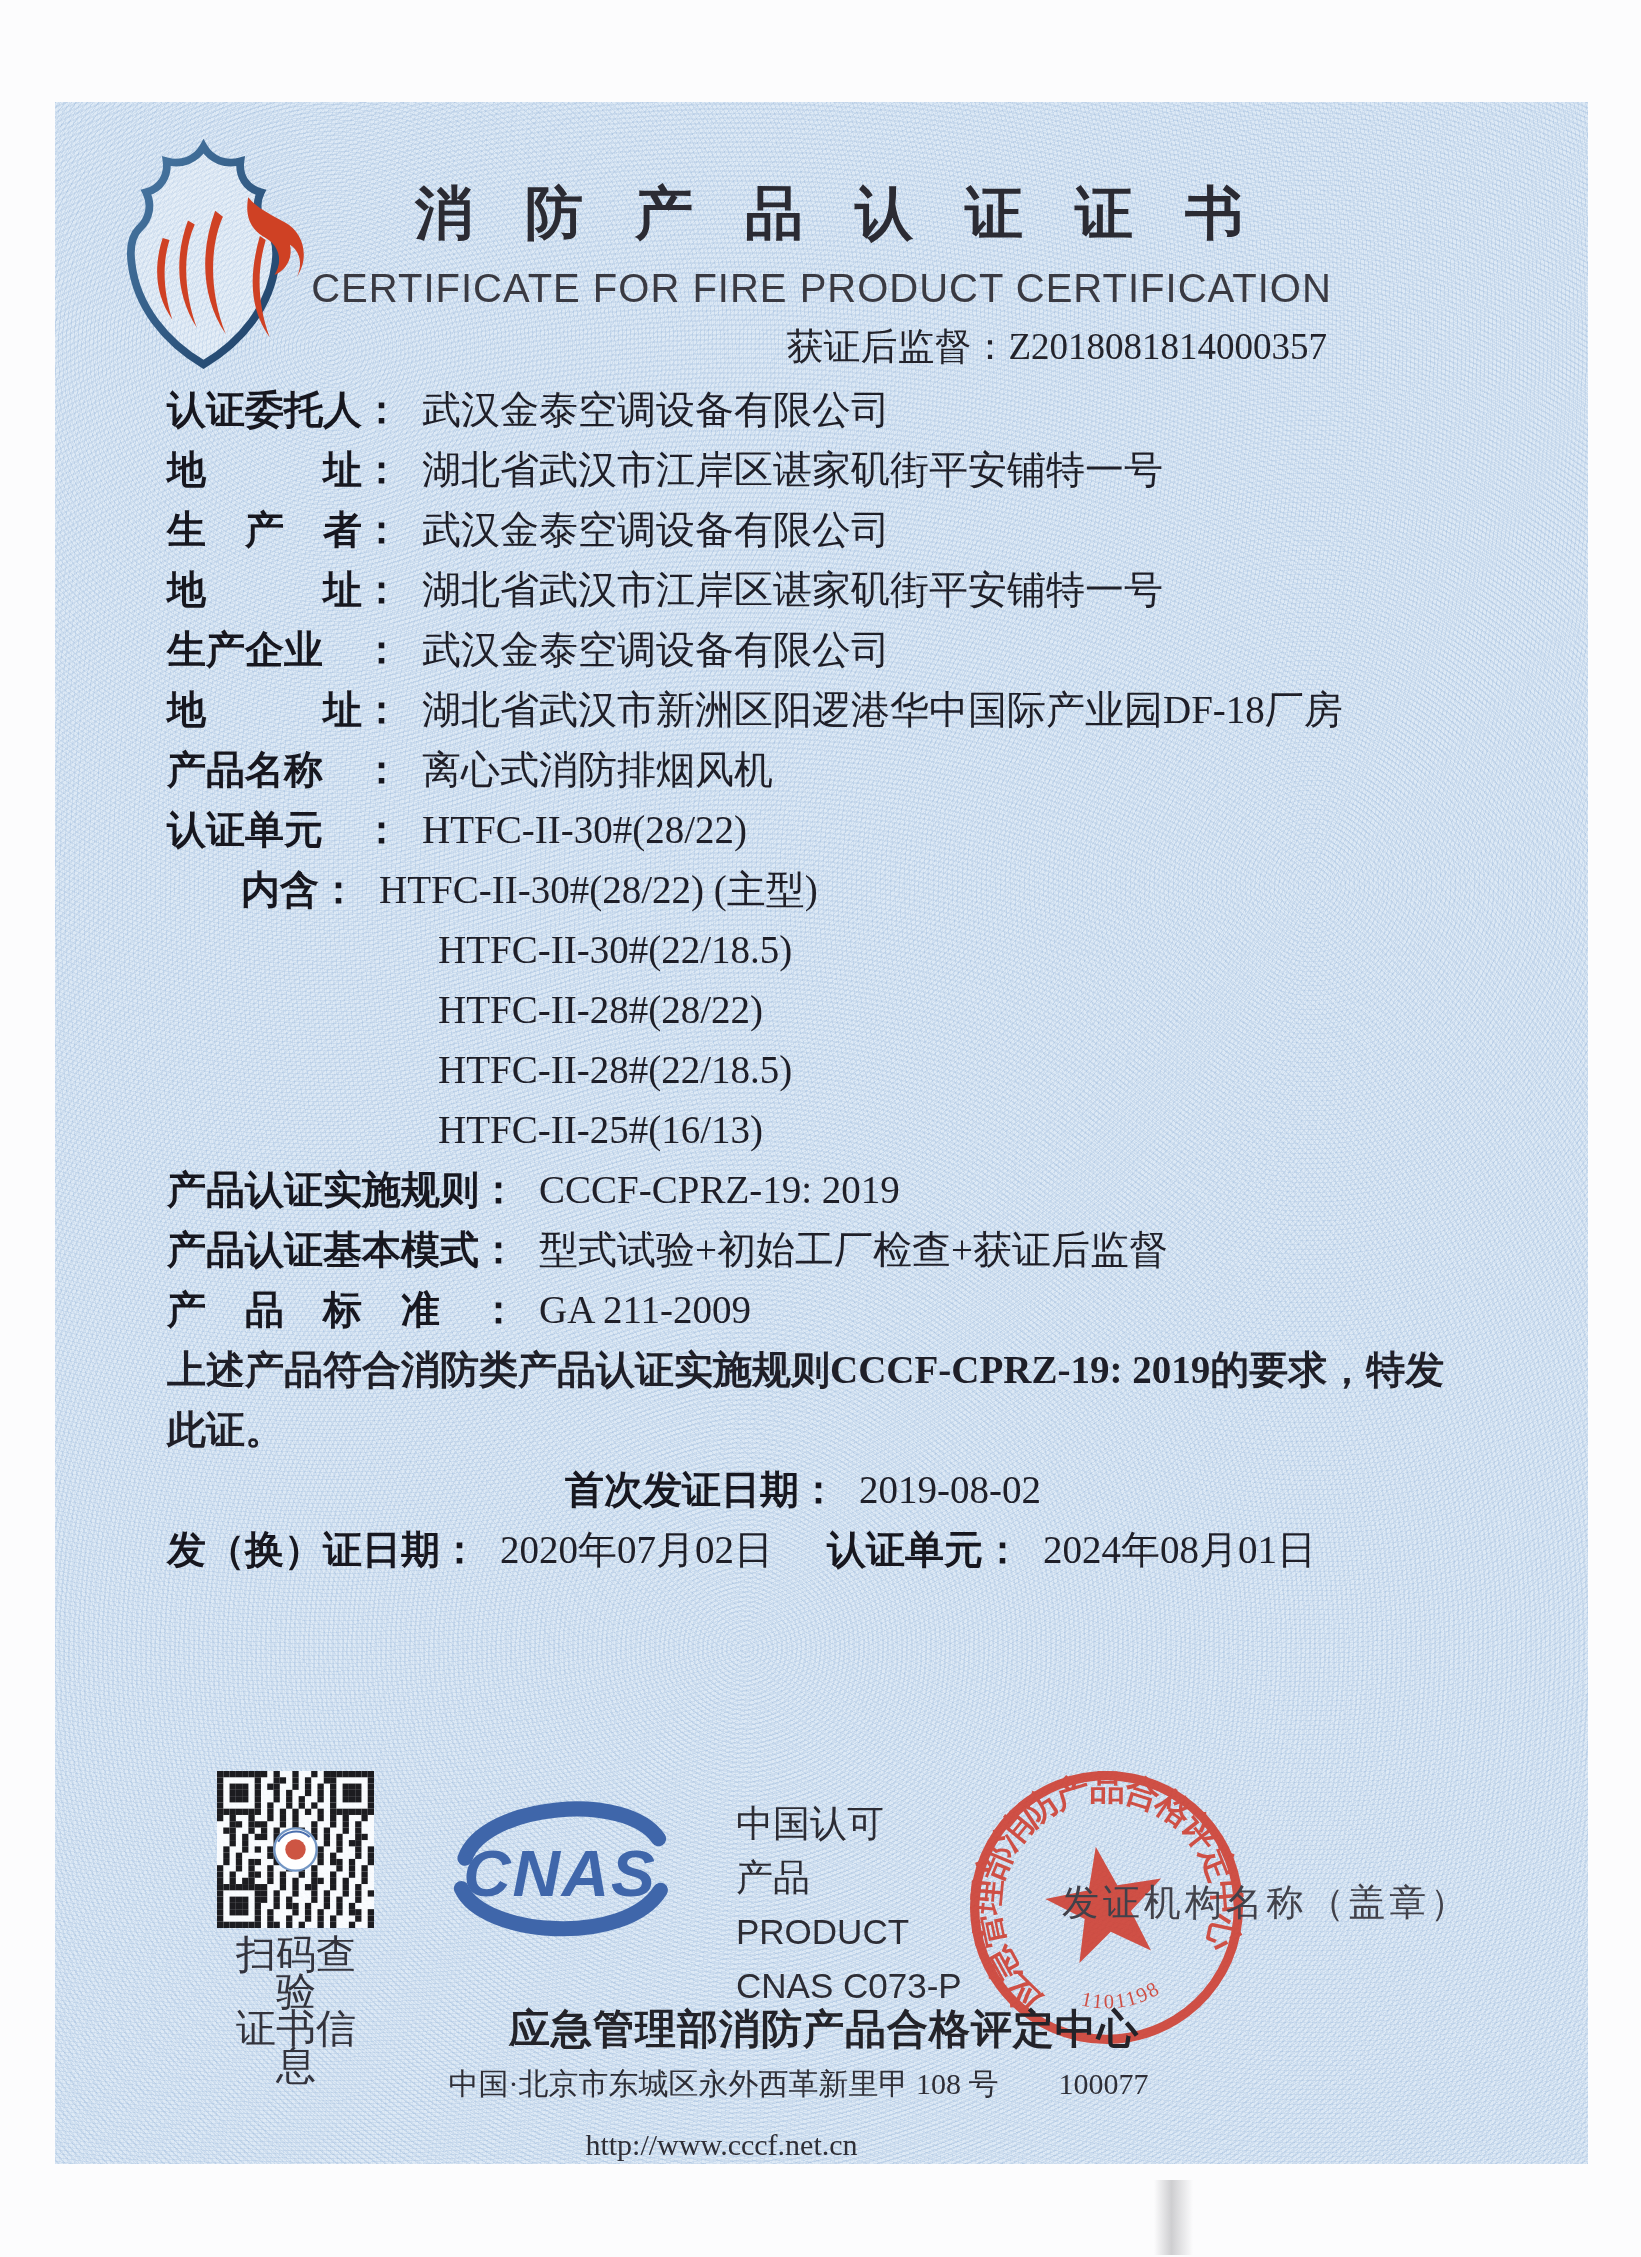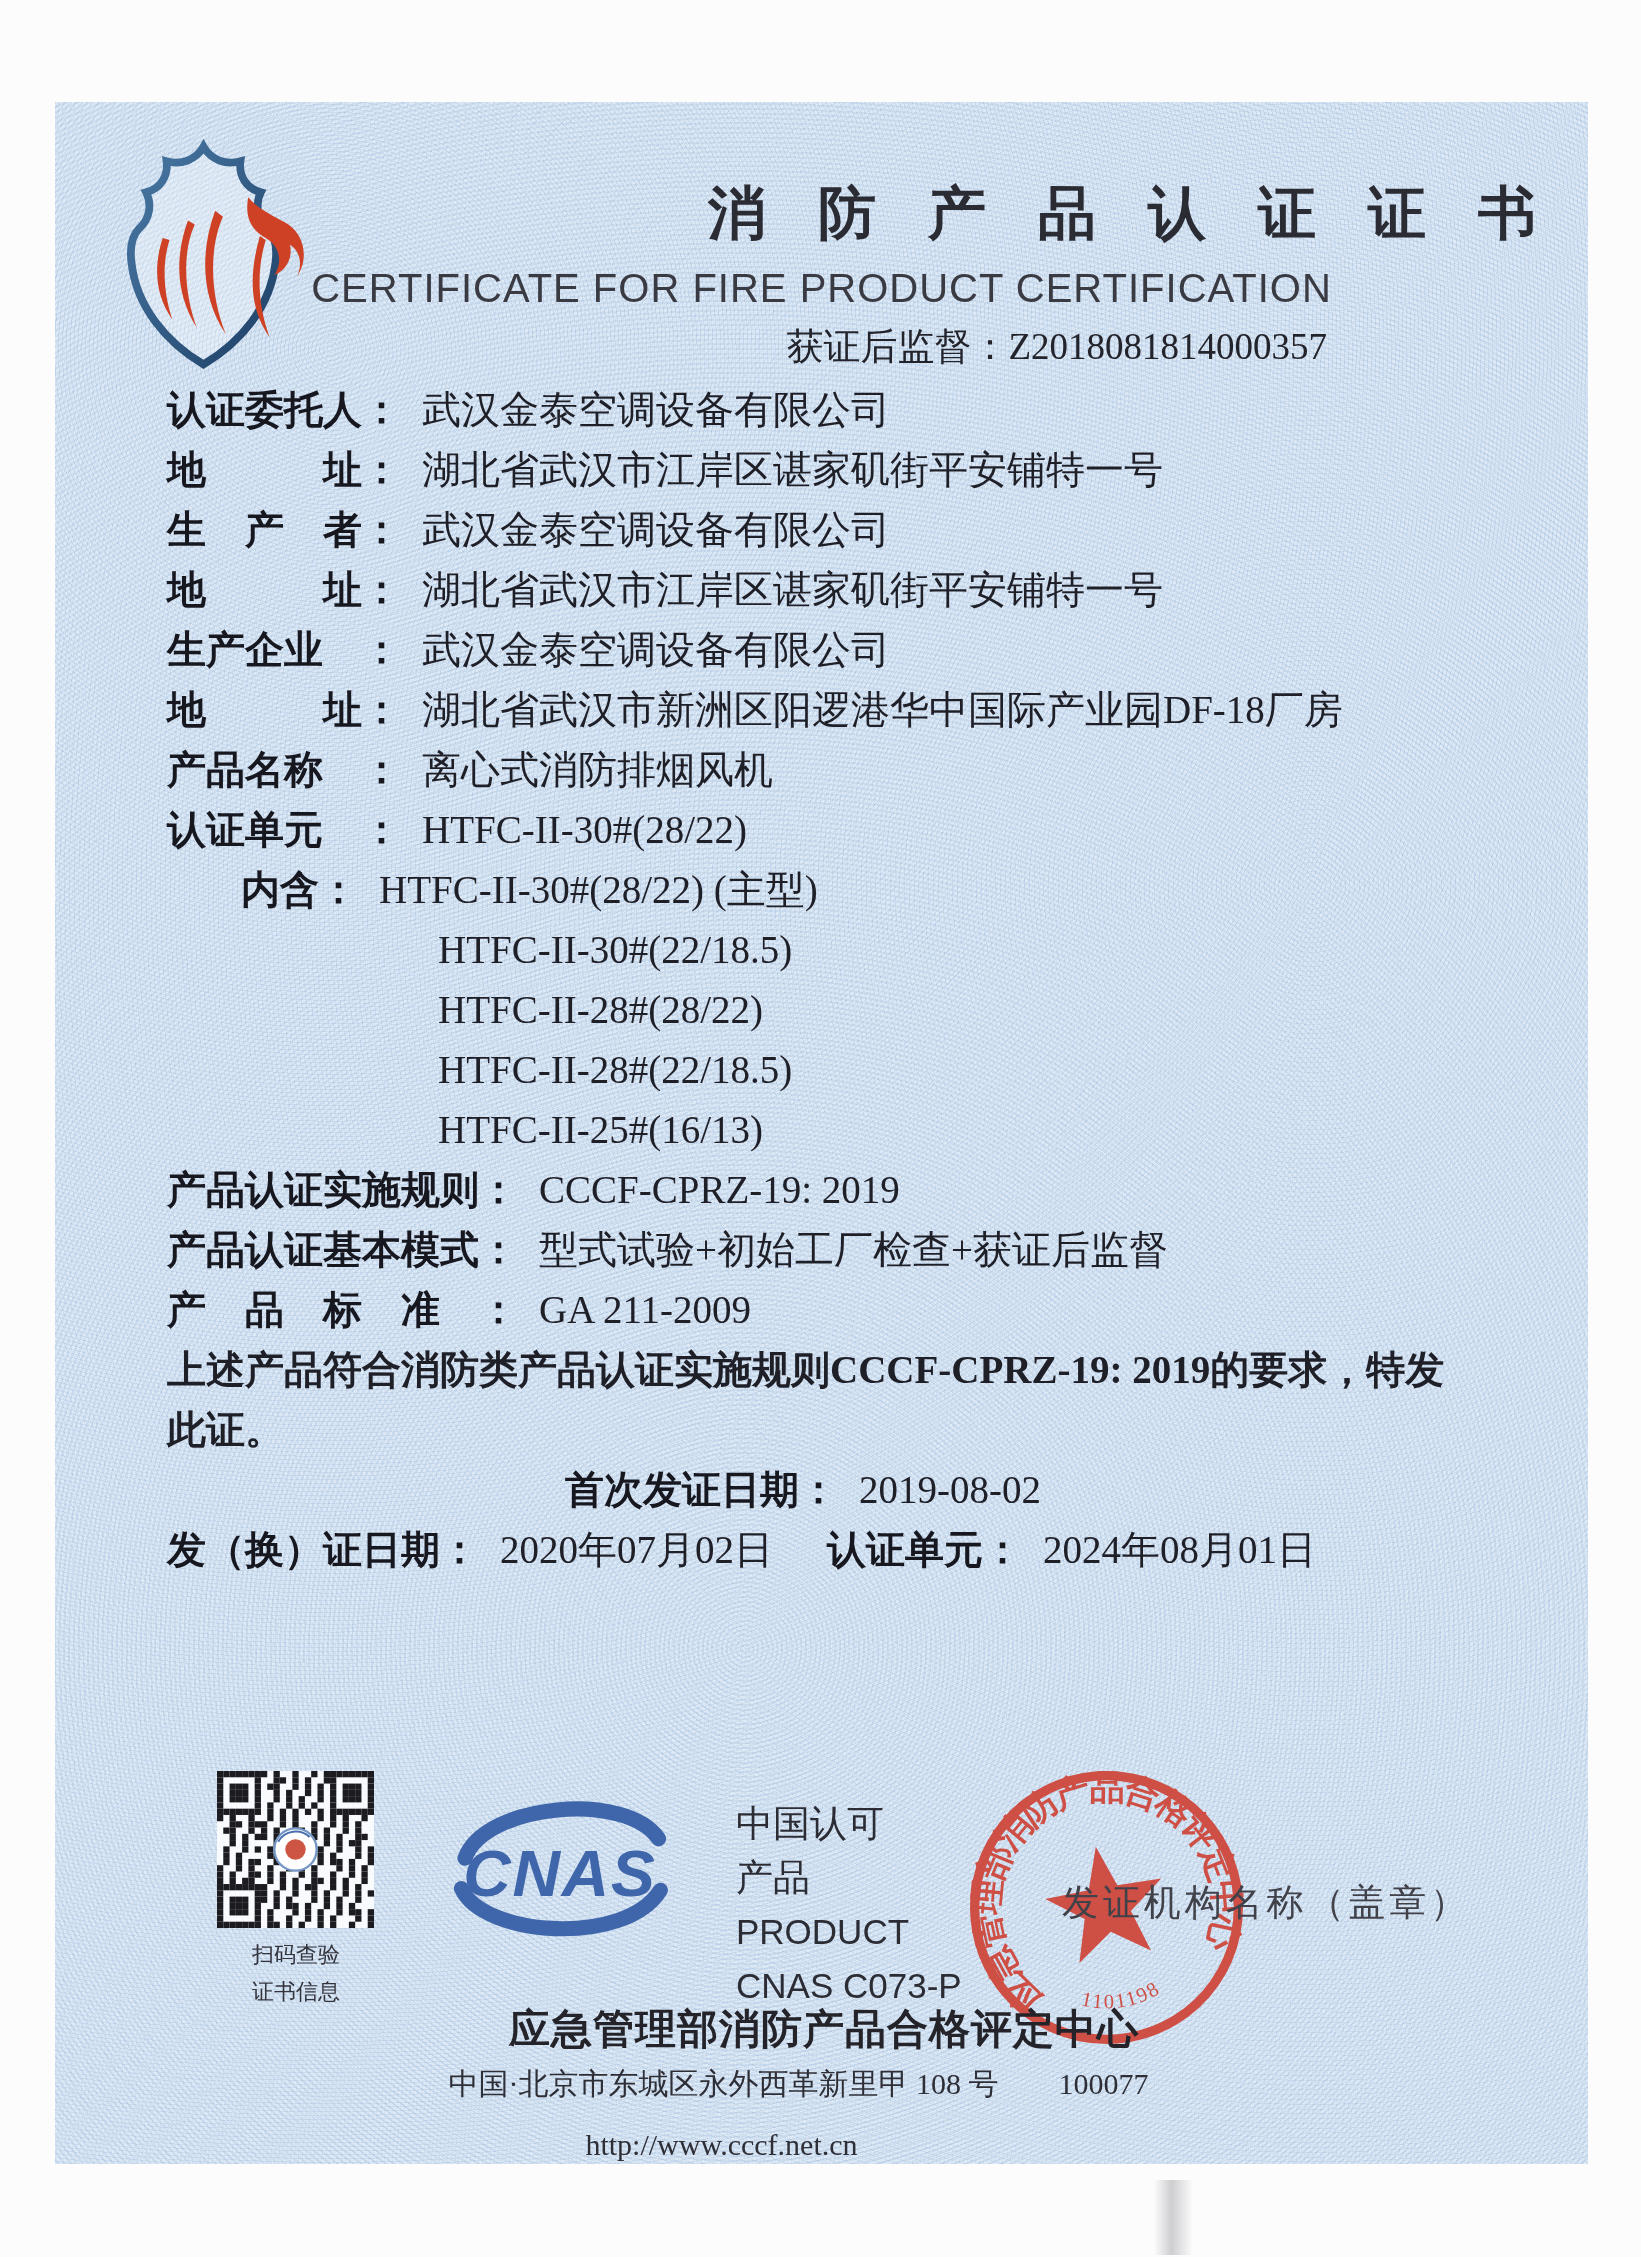--- a/index.html
+++ b/index.html
@@ -6,38 +6,38 @@
   .page{position:relative;width:1641px;height:2257px;background:#fcfcfd;overflow:hidden;
         font-family:"Liberation Serif","DejaVu Serif",serif;color:#1f1f28;}
   .cert{position:absolute;left:55px;top:102px;width:1533px;height:2062px;
         background-color:#dde9f5;
         background-image:
           repeating-radial-gradient(circle at 18% 12%, rgba(255,255,255,0) 0 2.9px, rgba(125,162,208,.17) 2.9px 3.9px),
           repeating-radial-gradient(circle at 82% 38%, rgba(255,255,255,0) 0 3.9px, rgba(125,162,208,.15) 3.9px 4.8px),
           repeating-radial-gradient(circle at 45% 75%, rgba(255,255,255,0) 0 2.9px, rgba(118,155,200,.14) 2.9px 4.8px),
           repeating-linear-gradient(95deg, rgba(140,175,215,.10) 0 1px, rgba(255,255,255,0) 1px 3.9px);}
   .abs{position:absolute;}
-  .title{left:0;right:0;top:73px;text-align:right;font-size:58px;font-weight:bold;color:#2b2b33;
+  .title{left:0;right:0;top:73px;text-align:center;font-size:58px;font-weight:bold;color:#2b2b33;
          letter-spacing:52px;text-indent:52px;padding-left:15px;}
   .subtitle{left:0;right:0;top:164px;text-align:center;font-size:40px;letter-spacing:1px;color:#3a3a42;
             font-family:"Liberation Sans","DejaVu Sans",sans-serif;}
   .certno{top:220px;right:261px;font-size:37px;color:#23232b;}
   .rows{left:112px;top:278px;width:1381px;font-size:39px;line-height:60px;}
   .row{white-space:nowrap;}
   .lbl{font-weight:bold;color:#17171f;}
   .val{margin-left:21px;}
   .ind1{margin-left:74px;}
   .ind2{margin-left:271px;}
   .statement{font-weight:bold;white-space:pre-line;line-height:60px;}
   .first-issue{margin-left:398px;}
   .gap{display:inline-block;width:54px;}
   .notice{left:0;right:0;top:1514px;text-align:center;transform:translateX(-54px);
           font-size:39px;font-weight:bold;line-height:68px;color:#2e2e36;}
   .qr{left:162px;top:1669px;width:157px;height:157px;}
-  .qr-caption{left:164px;top:1834px;font-size:22px;line-height:37px;color:#33333c;text-align:center;width:154px;}
+  .qr-caption{left:164px;top:1834px;font-size:40px;line-height:37px;color:#33333c;text-align:center;width:154px;}
   .cnas{left:394px;top:1676px;width:222px;height:189px;}
   .accred{left:681px;top:1695px;line-height:54px;color:#2c2c34;}
   .acc-cn{font-size:37px;}
   .acc-en{font-size:35px;font-family:"Liberation Sans","DejaVu Sans",sans-serif;}
   .stamp{left:897px;top:1651px;width:309px;height:309px;z-index:1;}
   .stamp-label{left:1007px;top:1776px;font-size:37px;letter-spacing:3.9px;color:#41414a;z-index:2;}
   .orgname{left:454px;top:1900px;font-size:41px;font-weight:bold;color:#232329;letter-spacing:1px;z-index:2;}
   .addr{left:0;right:0;top:1962px;text-align:center;transform:translateX(-23px);font-size:30px;color:#2e2e36;}
   .url{left:0;right:0;top:2026px;text-align:center;transform:translateX(-100px);font-size:30px;color:#2e2e36;}
   .artifact{left:1154px;top:2180px;width:39px;height:75px;

